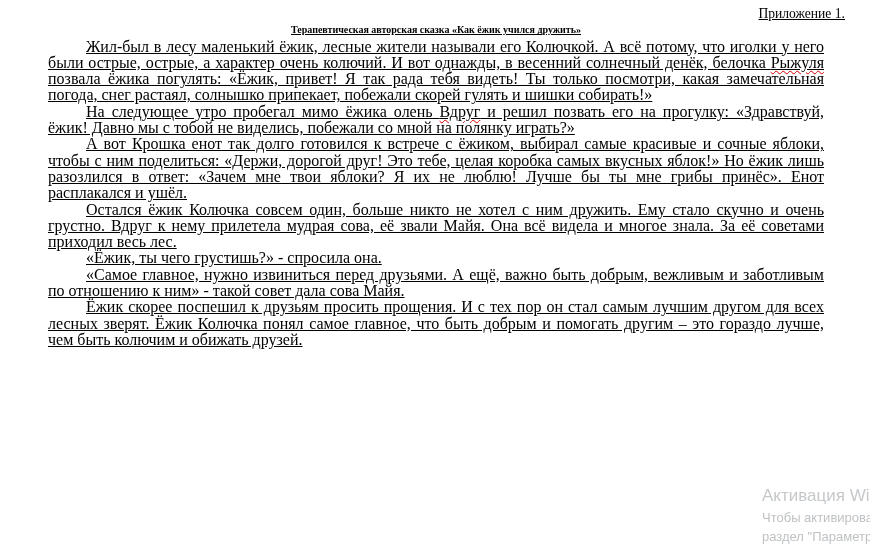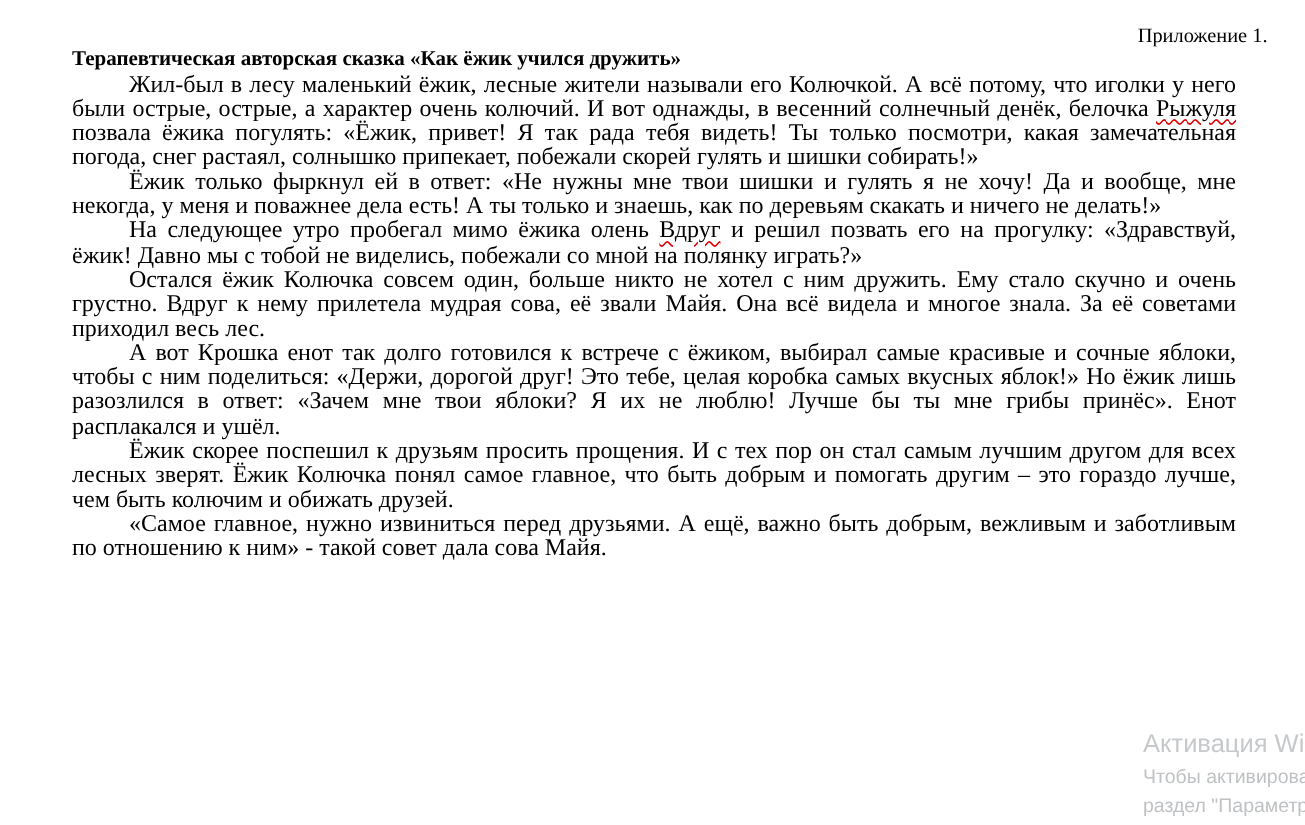--- a/index.html
+++ b/index.html
@@ -10,35 +10,36 @@
   body {
     width: 870px;
     height: 550px;
     overflow: hidden;
     position: relative;
     font-family: "Liberation Serif", "DejaVu Serif", serif;
     color: #000000;
   }
   .page {
     position: absolute;
-    top: 16px;
+    top: 6px;
     left: 48px;
     width: 776px;
+    text-decoration: underline;
   }
   .appendix-line {
     text-align: right;
     margin: 0 -21px 0 0;
     font-size: 13.6px;
     line-height: 16.3px;
   }
   .doc-title {
-    text-align: left;
+    text-align: center;
     font-weight: bold;
     margin: 0;
-    font-size: 14px;
+    font-size: 10px;
     line-height: 16.3px;
   }
   .para {
     margin: 0;
     text-align: justify;
     text-indent: 38px;
     font-size: 16px;
     line-height: 16.3px;
   }
   .misspell {
@@ -68,26 +69,26 @@
   }
 </style>
 </head>
 <body>
 
 <div class="page">
   <p class="appendix-line">Приложение 1.</p>
   <p class="doc-title">Терапевтическая авторская сказка «Как ёжик учился дружить»</p>
   <div id="story-body">
       <p class="para"><span>Жил-был в лесу маленький ёжик, лесные жители называли его Колючкой. А всё потому, что иголки у него были острые, острые, а характер очень колючий. И вот однажды, в весенний солнечный денёк, белочка </span><span class="misspell">Рыжуля</span><span> позвала ёжика погулять: «Ёжик, привет! Я так рада тебя видеть! Ты только посмотри, какая замечательная погода, снег растаял, солнышко припекает, побежали скорей гулять и шишки собирать!»</span></p>
-      <p class="para"><span>Ёжик только фыркнул ей в ответ: «Не нужны мне твои шишки и гулять я не хочу! Да и вообще, мне некогда, у меня и поважнее дела есть! А ты только и знаешь, как по деревьям скакать и ничего не делать!»</span></p>
       <p class="para"><span>На следующее утро пробегал мимо ёжика олень </span><span class="misspell">Вдруг</span><span> и решил позвать его на прогулку: «Здравствуй, ёжик! Давно мы с тобой не виделись, побежали со мной на полянку играть?»</span></p>
+      <p class="para"><span>А вот Крошка енот так долго готовился к встрече с ёжиком, выбирал самые красивые и сочные яблоки, чтобы с ним поделиться: «Держи, дорогой друг! Это тебе, целая коробка самых вкусных яблок!» Но ёжик лишь разозлился в ответ: «Зачем мне твои яблоки? Я их не люблю! Лучше бы ты мне грибы принёс». Енот расплакался и ушёл.</span></p>
       <p class="para"><span>Остался ёжик Колючка совсем один, больше никто не хотел с ним дружить. Ему стало скучно и очень грустно. Вдруг к нему прилетела мудрая сова, её звали Майя. Она всё видела и многое знала. За её советами приходил весь лес.</span></p>
-      <p class="para"><span>А вот Крошка енот так долго готовился к встрече с ёжиком, выбирал самые красивые и сочные яблоки, чтобы с ним поделиться: «Держи, дорогой друг! Это тебе, целая коробка самых вкусных яблок!» Но ёжик лишь разозлился в ответ: «Зачем мне твои яблоки? Я их не люблю! Лучше бы ты мне грибы принёс». Енот расплакался и ушёл.</span></p>
+      <p class="para"><span>«Ёжик, ты чего грустишь?» - спросила она.</span></p>
+      <p class="para"><span>«Самое главное, нужно извиниться перед друзьями. А ещё, важно быть добрым, вежливым и заботливым по отношению к ним» - такой совет дала сова Майя.</span></p>
       <p class="para"><span>Ёжик скорее поспешил к друзьям просить прощения. И с тех пор он стал самым лучшим другом для всех лесных зверят. Ёжик Колючка понял самое главное, что быть добрым и помогать другим – это гораздо лучше, чем быть колючим и обижать друзей.</span></p>
-      <p class="para"><span>«Самое главное, нужно извиниться перед друзьями. А ещё, важно быть добрым, вежливым и заботливым по отношению к ним» - такой совет дала сова Майя.</span></p>
     </div>
 </div>
 
 <div class="watermark">
   <div class="wm-title">Активация Windows</div>
   <div class="wm-sub">Чтобы активировать Windows, перейдите в</div>
   <div class="wm-sub">раздел "Параметры".</div>
 </div>
 
 </body></html>

